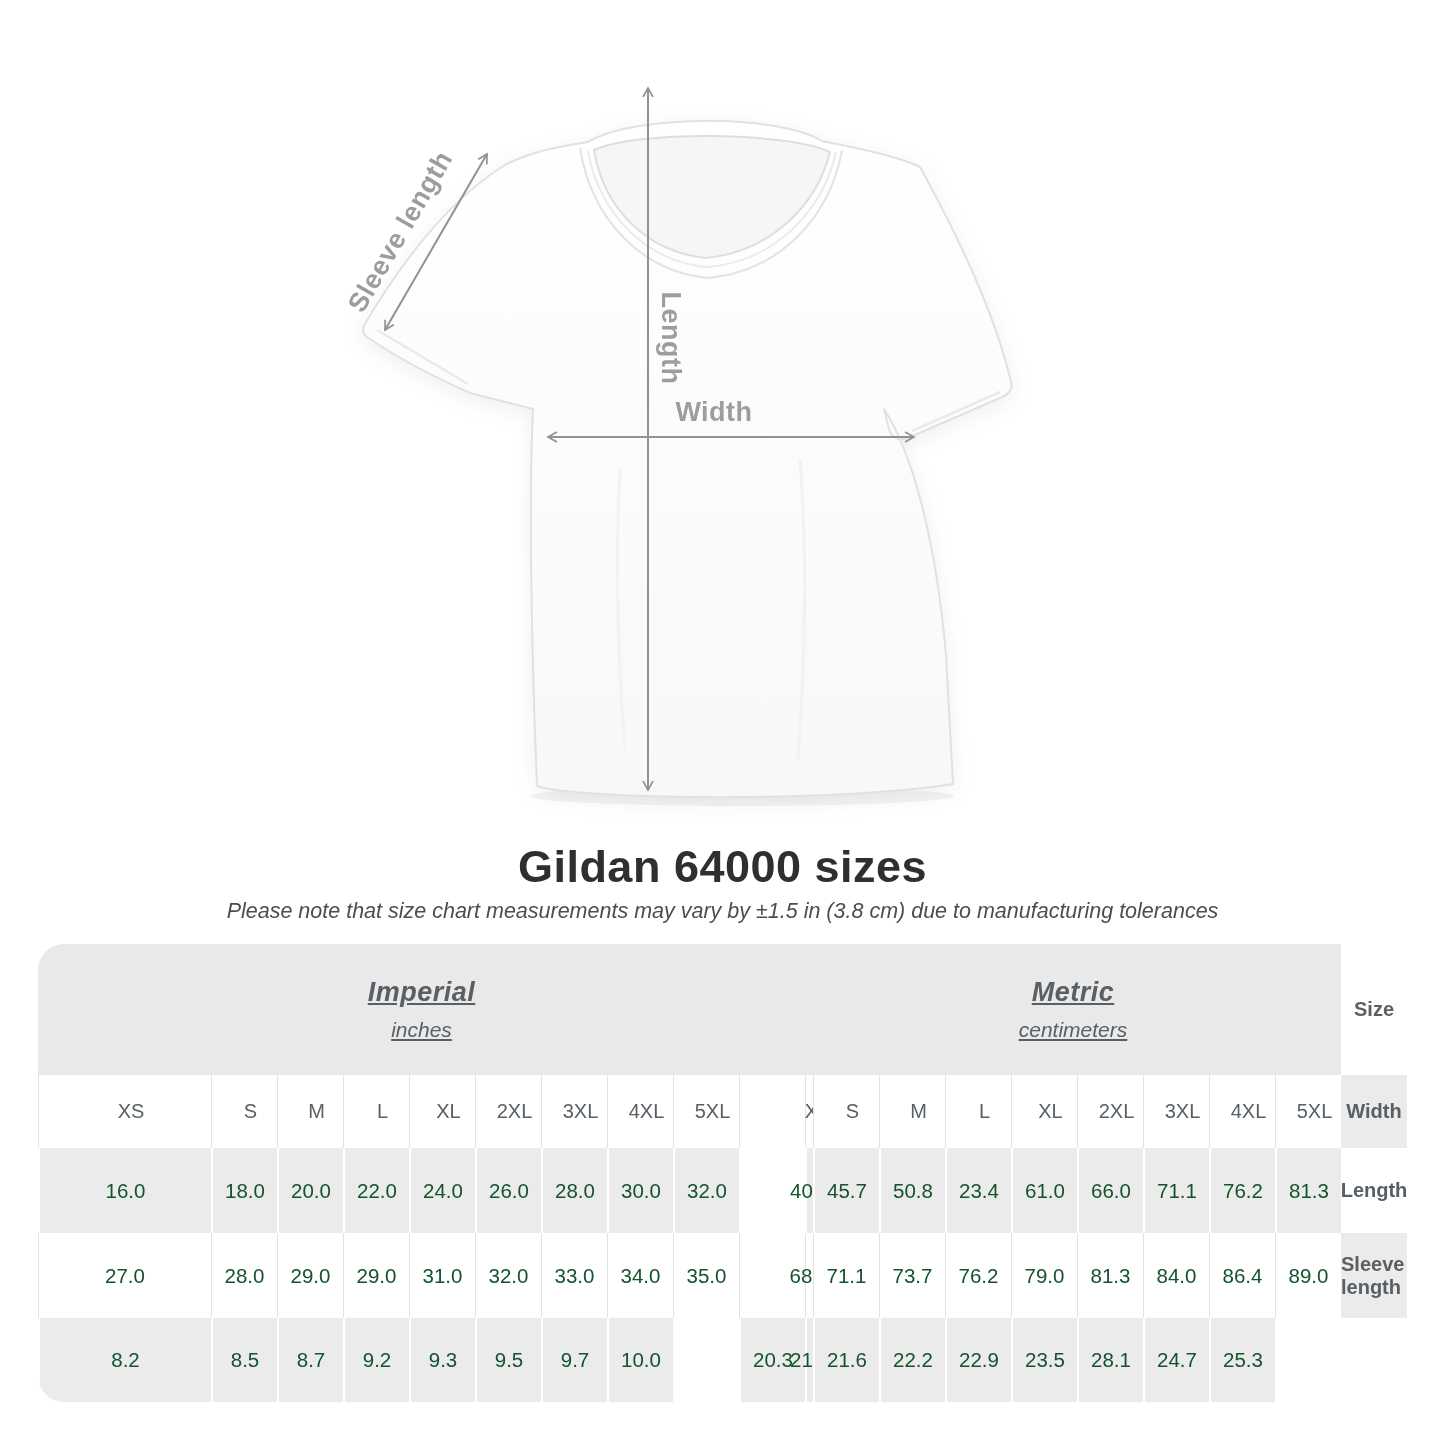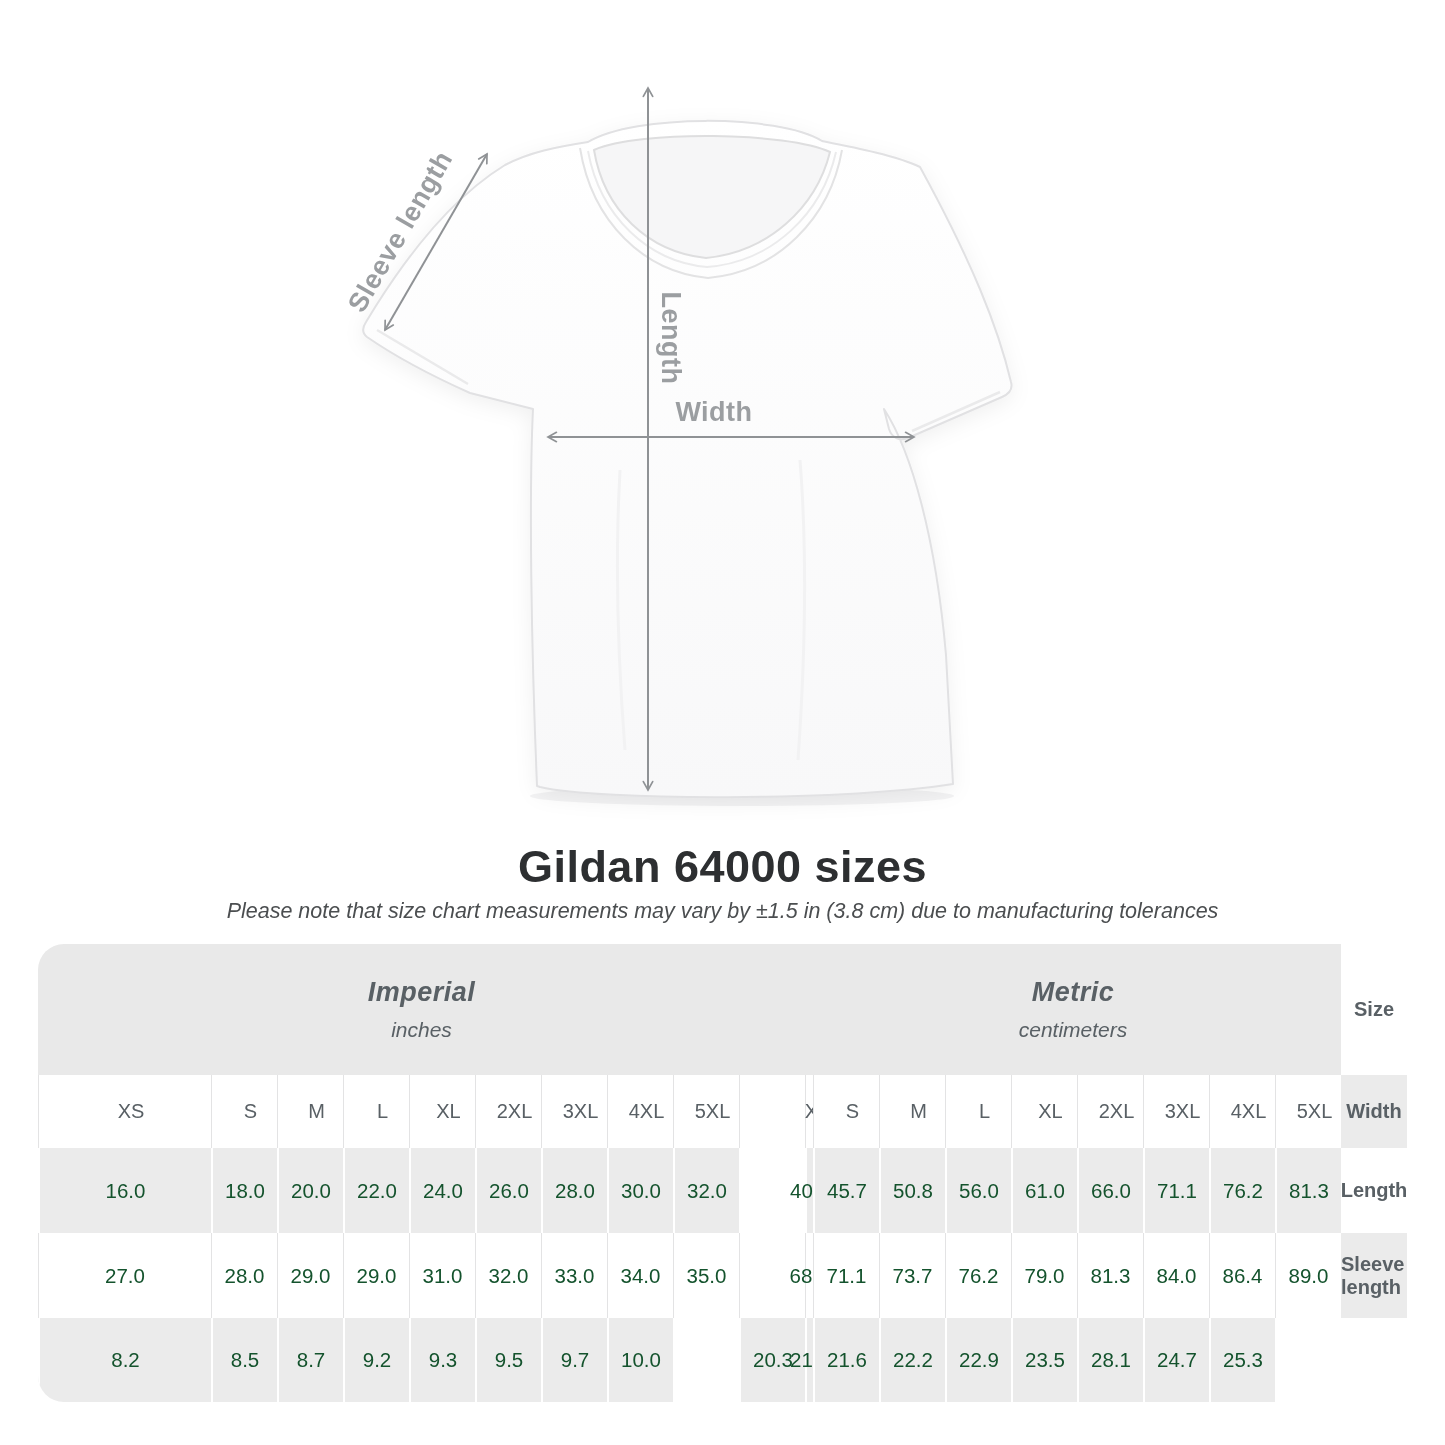--- a/index.html
+++ b/index.html
@@ -14,21 +14,21 @@
 
   
   .shirt-wrap{position:absolute;left:300px;top:60px;width:780px;height:760px;}
 
   
   .tbl{position:absolute;left:38px;top:944px;width:1369px;height:458px;display:grid;
        grid-template-columns:173px repeat(9,66px) 8px repeat(9,66px);
        grid-template-rows:131px 73px 85px 85px 84px;
        border-radius:26px;overflow:hidden;}
   .band{background:#e9e9e9;display:flex;flex-direction:column;align-items:center;
-        justify-content:center;gap:10px;color:#596065;}
+        justify-content:center;gap:10px;color:#596065;text-decoration:underline;}
   .band-l{grid-column:1/11;}
   .band-m{grid-column:11/20;}
   .band-title{font-size:27px;font-weight:bold;font-style:italic;letter-spacing:.5px;}
   .band-unit{font-size:21px;font-style:italic;}
   .c{display:flex;align-items:center;justify-content:center;background:#fff;
      border-left:1px solid #e3e3e4;}
   .c.first{border-left:none;}
   .lbl{font-weight:bold;color:#596065;font-size:20px;}
   .szh{font-weight:normal;color:#596065;font-size:20px;padding-left:12px;}
   .val{color:#14532d;font-size:20.5px;}
@@ -147,21 +147,21 @@
     <div class="c val g">22.0</div>
     <div class="c val g">24.0</div>
     <div class="c val g">26.0</div>
     <div class="c val g">28.0</div>
     <div class="c val g">30.0</div>
     <div class="c val g">32.0</div>
     <div class="c sep g2"></div>
     <div class="c val g">40.6</div>
     <div class="c val g">45.7</div>
     <div class="c val g">50.8</div>
-    <div class="c val g">56.0</div>
+    <div class="c val g">23.4</div>
     <div class="c val g">61.0</div>
     <div class="c val g">66.0</div>
     <div class="c val g">71.1</div>
     <div class="c val g">76.2</div>
     <div class="c val g">81.3</div>
 
     <div class="c lbl first">Length</div>
     <div class="c val">27.0</div>
     <div class="c val">28.0</div>
     <div class="c val">29.0</div>

